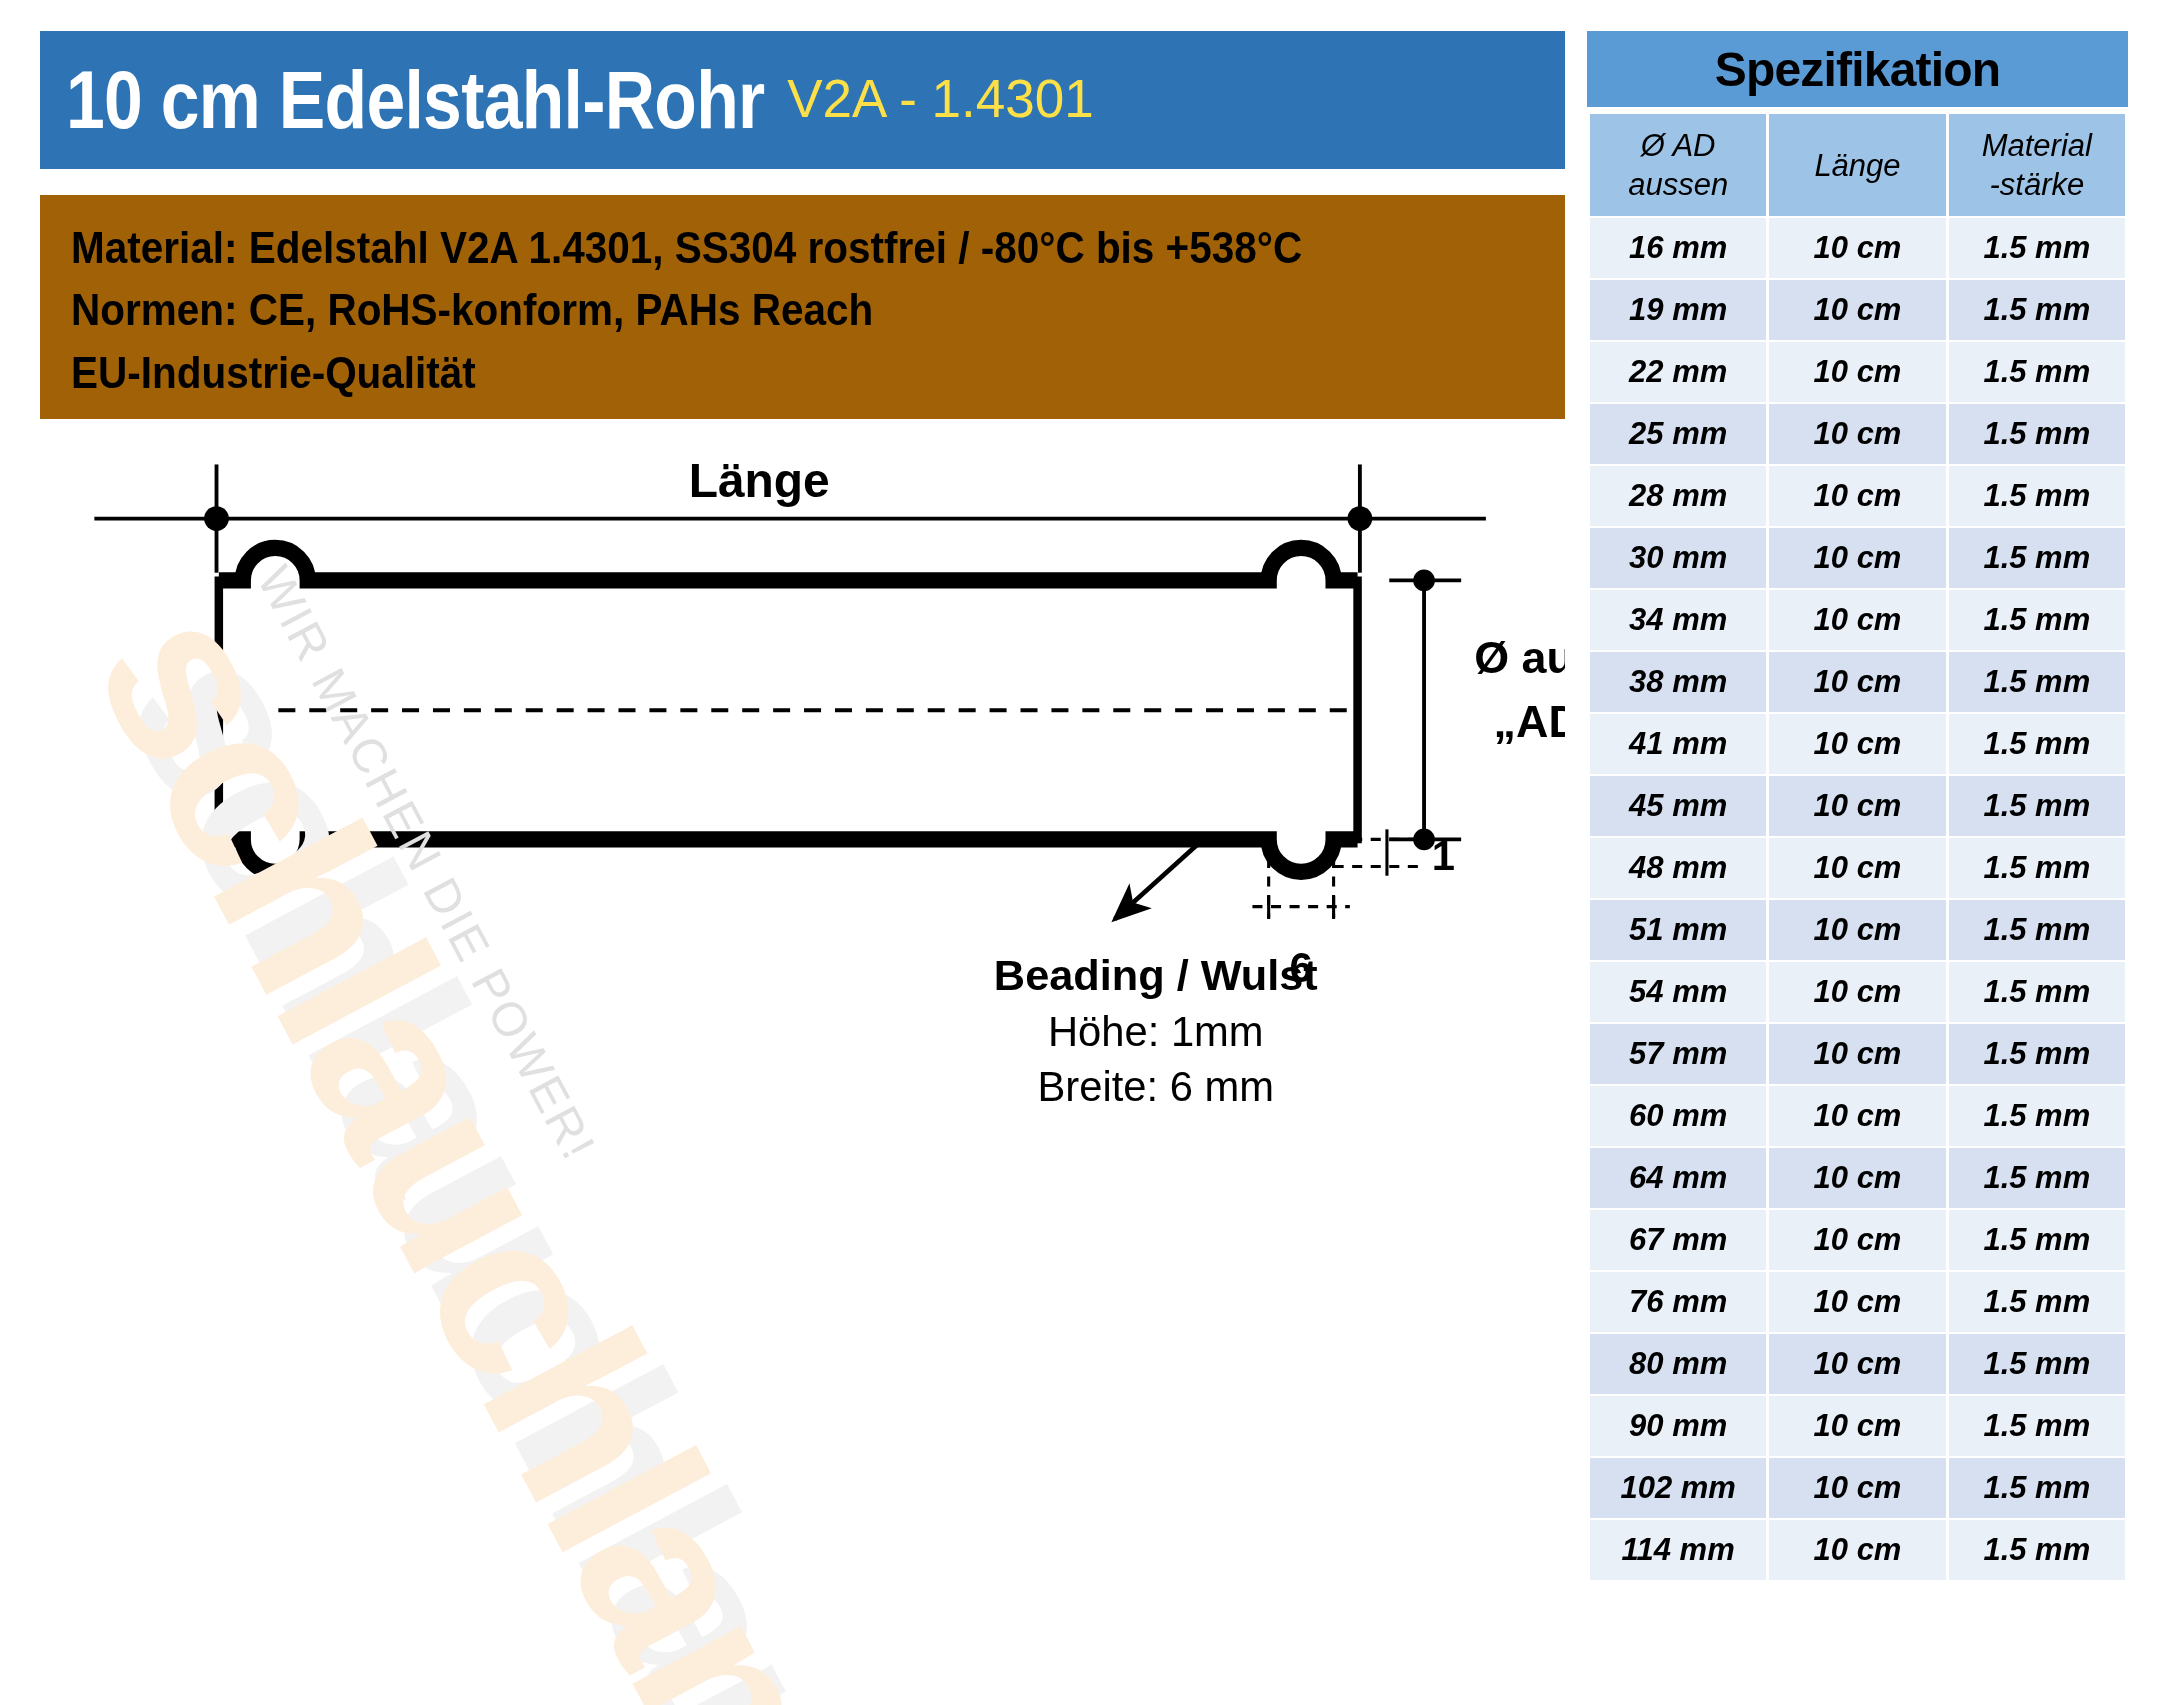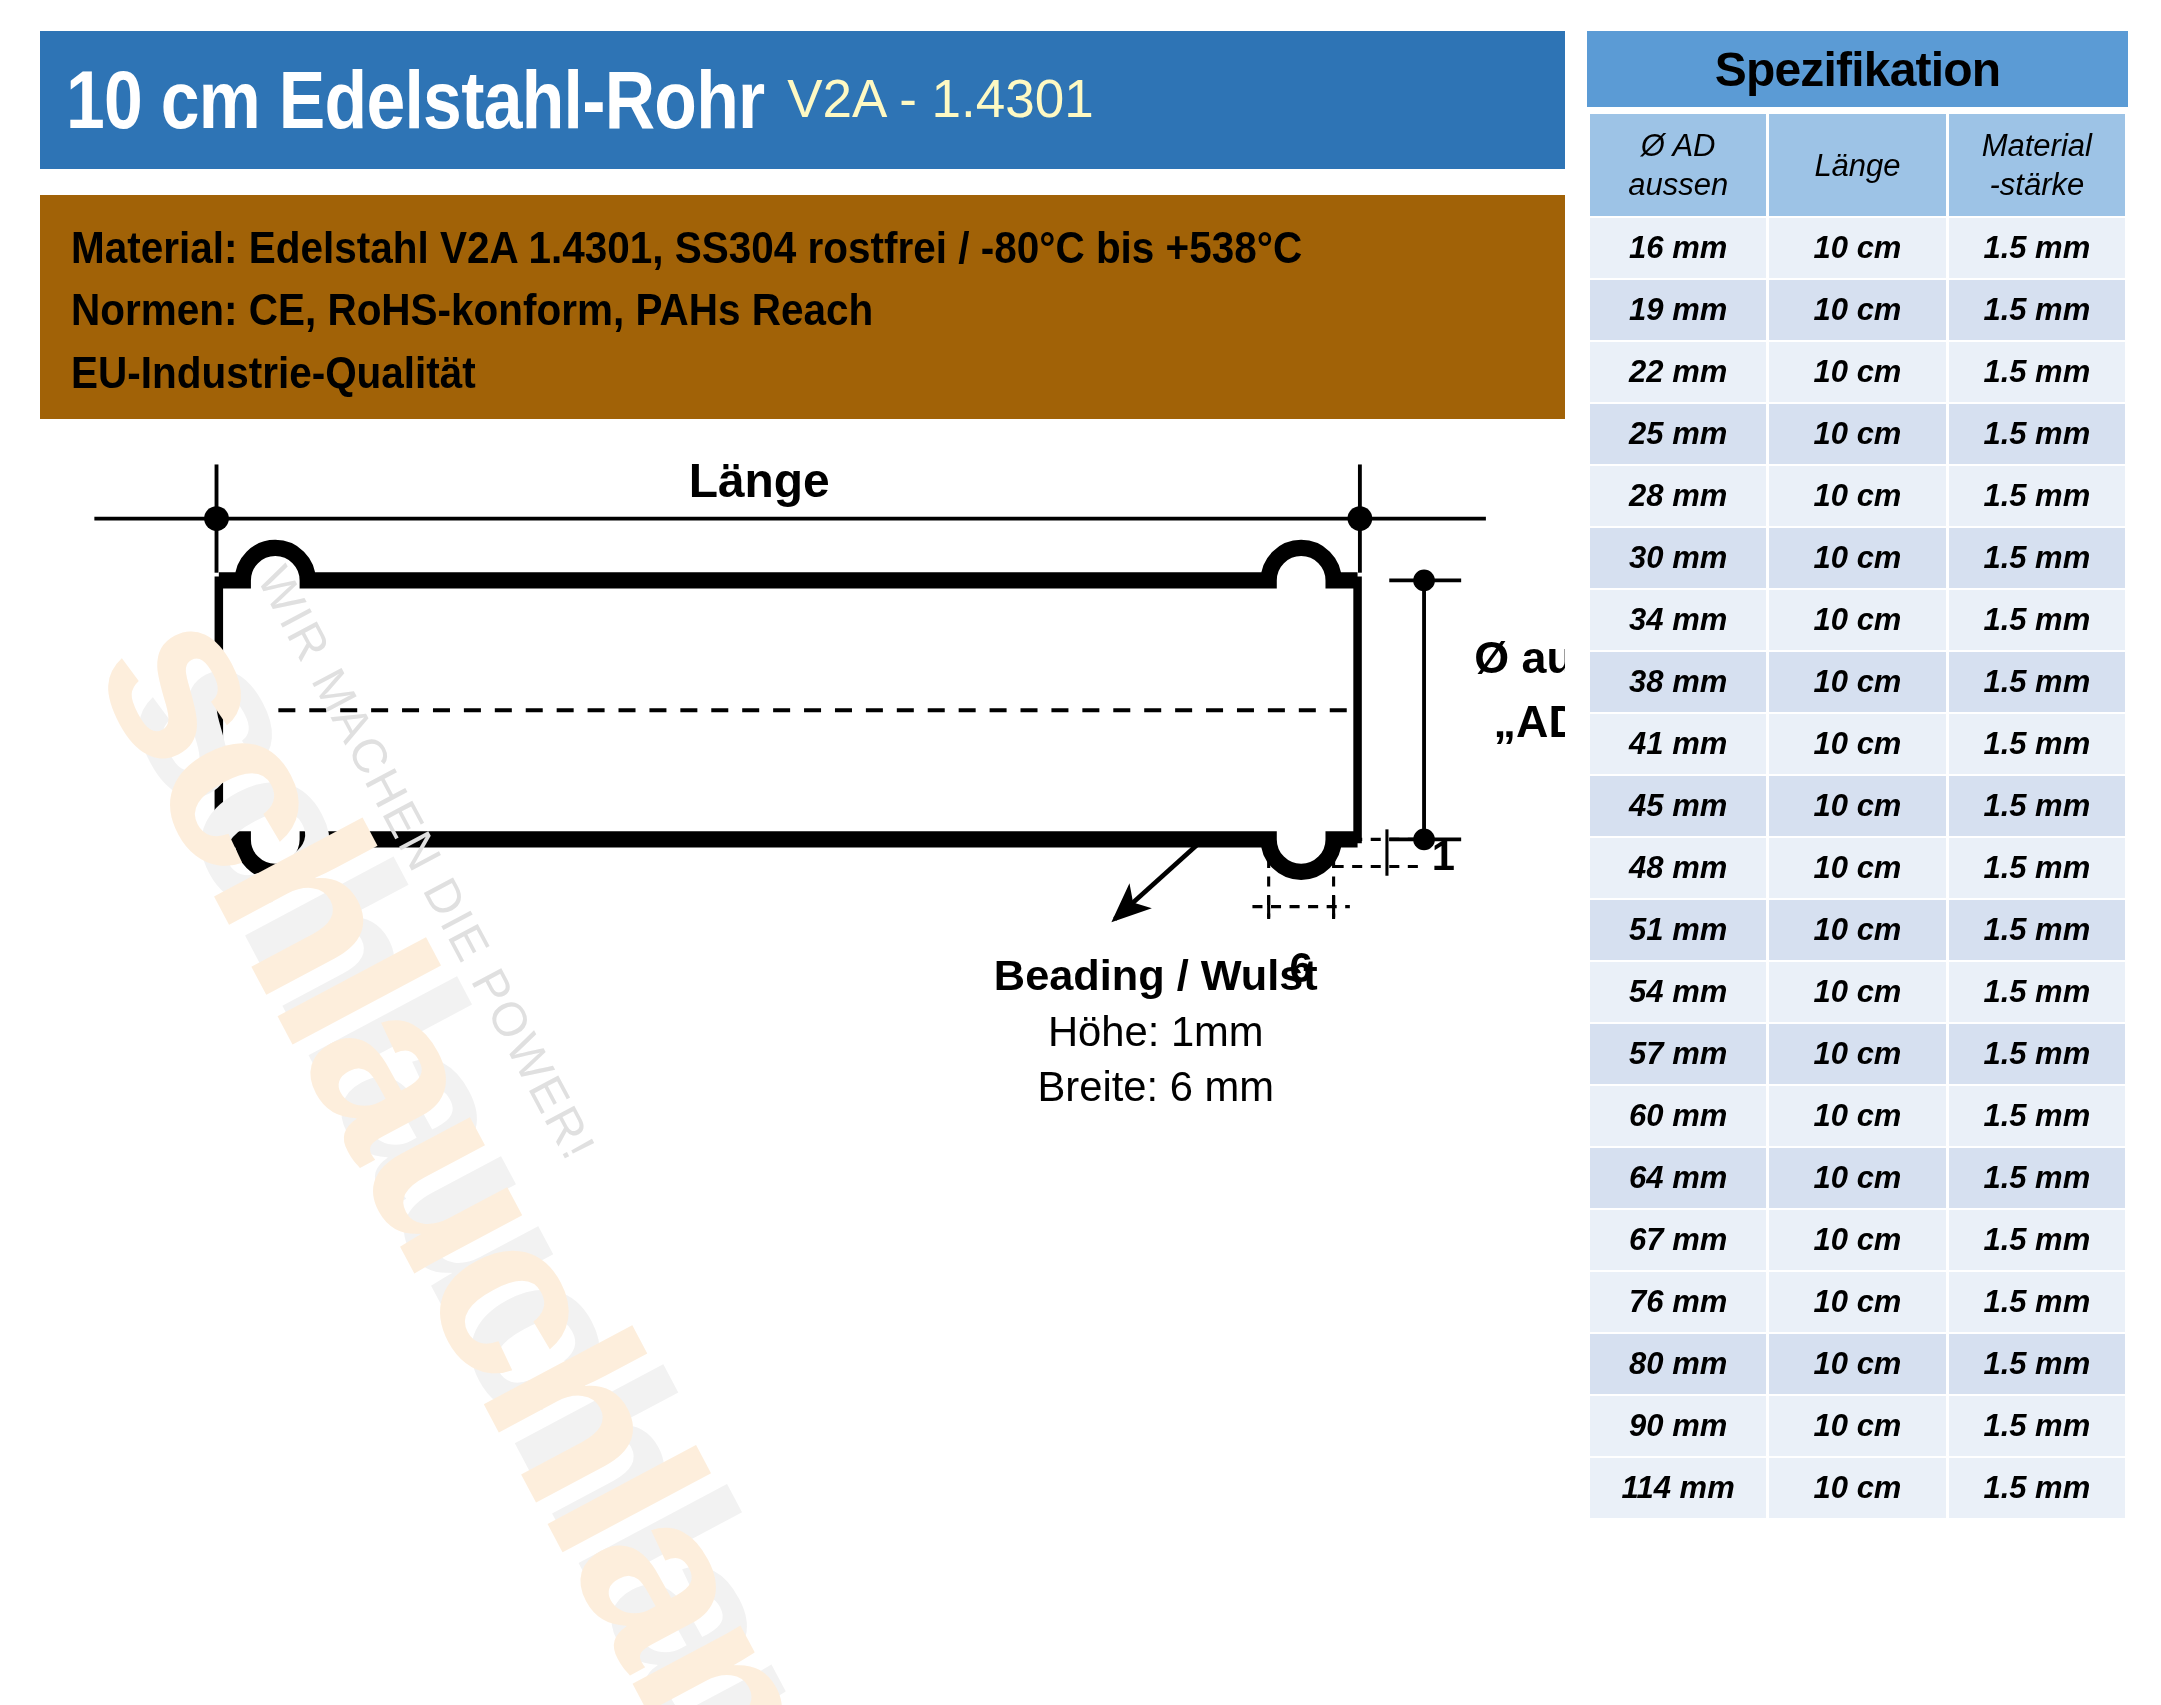--- a/index.html
+++ b/index.html
@@ -40,21 +40,21 @@
   #title-main {
     color: #ffffff;
     font-size: 81px;
     font-weight: bold;
     letter-spacing: -0.8px;
     transform: scaleX(0.86);
     transform-origin: left center;
     line-height: 1;
   }
   #title-sub {
-    color: #fef9c3;
+    color: #fde047;
     font-size: 53px;
     font-weight: normal;
     margin-left: -91px;
     line-height: 1;
     padding-bottom: 3.1px;
   }
 
   #info-box {
     position: absolute;
     left: 0;
@@ -380,20 +380,25 @@
         <tr class="even">
           <td>80 mm</td>
           <td>10 cm</td>
           <td>1.5 mm</td>
         </tr>
         <tr class="odd">
           <td>90 mm</td>
           <td>10 cm</td>
           <td>1.5 mm</td>
         </tr>
+        <tr class="even">
+          <td>102 mm</td>
+          <td>10 cm</td>
+          <td>1.5 mm</td>
+        </tr>
         <tr class="odd">
           <td>114 mm</td>
           <td>10 cm</td>
           <td>1.5 mm</td>
         </tr>
       </tbody>
   </table>
 </div>
 
 

